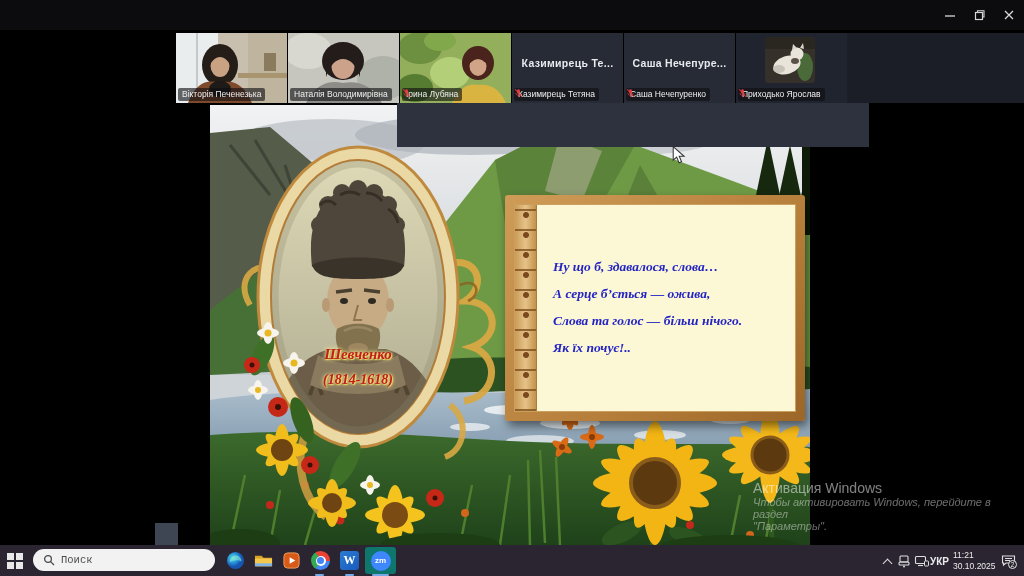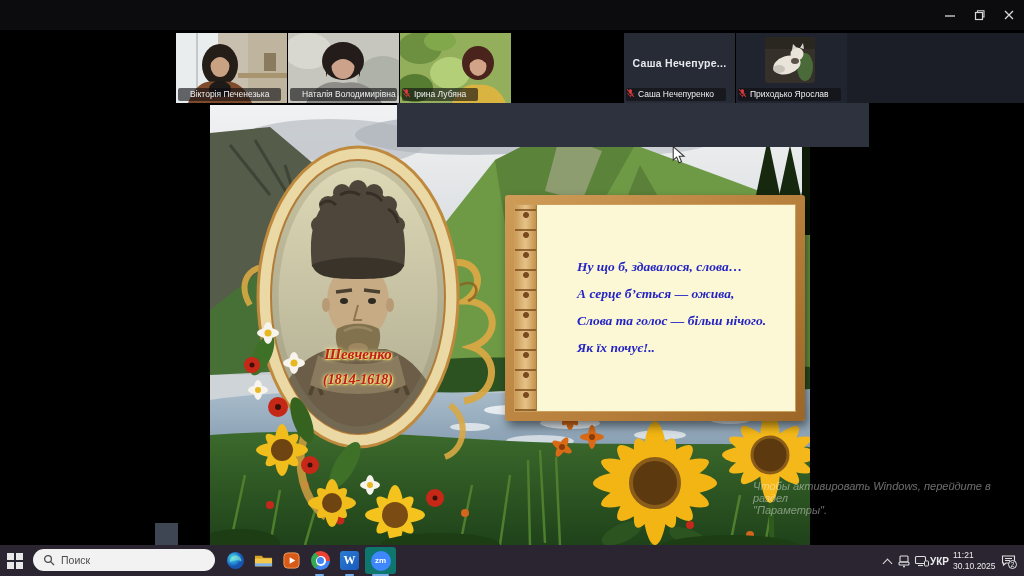--- a/index.html
+++ b/index.html
@@ -13,21 +13,21 @@
 
   
   .strip-right { position:absolute; left:847px; top:33px; width:177px; height:70px; background:#1b1e26; }
   .tile { position:absolute; top:33px; width:111px; height:70px; background:#262b36; overflow:hidden; }
   .tile.active { outline:2px solid #25c963; outline-offset:-2px; }
   .tile svg { position:absolute; left:0; top:0; }
   .tile .center-name { position:absolute; left:0; right:0; top:24px; text-align:center;
         color:#e8eaee; font-size:10.5px; font-weight:bold; letter-spacing:.3px; }
   .name-tag { position:absolute; left:2px; bottom:2px; display:flex; align-items:center; gap:3px;
         background:rgba(15,15,18,.62); color:#efefef; font-size:8.5px; line-height:11px;
-        padding:1px 12px; border-radius:2px; white-space:nowrap; max-width:107px; overflow:hidden; }
+        padding:1px 4px; border-radius:2px; white-space:nowrap; max-width:107px; overflow:hidden; }
   .cat-avatar { position:absolute; left:29px; top:4px; width:50px; height:46px; border-radius:4px;
         background:#383329; overflow:hidden; }
 
   
   .slide { position:absolute; left:210px; top:105px; width:600px; height:440px; background:#cfd4d8; overflow:hidden; }
   .dark-overlay { position:absolute; left:397px; top:103px; width:472px; height:44px; background:#2d323e; }
   .gray-square { position:absolute; left:155px; top:523px; width:23px; height:22px; background:#3e4654; }
 
   .parchment { position:absolute; left:295px; top:90px; width:300px; height:226px;
         background:linear-gradient(135deg,#cf9c58,#b57e3a 60%,#9c6628); border-radius:3px;
@@ -35,21 +35,21 @@
   .parchment-inner { position:relative; width:100%; height:100%; background:#fcf8d6;
         border:1px solid #caa05c; }
   .ornament { position:absolute; left:0; top:0; bottom:0; width:22px;
         background:
           radial-gradient(circle at 11px 10px, rgba(110,60,18,.9) 0 2.5px, rgba(110,60,18,0) 3.5px),
           repeating-linear-gradient(180deg, rgba(122,74,22,0) 0 4px, rgba(122,74,22,.75) 4px 6px, rgba(122,74,22,0) 6px 20px),
           linear-gradient(90deg,#c99c58,#e6c289 50%,#c3924c);
         background-size:22px 20px, 100% 100%, 100% 100%; border-right:1px solid #a97b3c; }
   .poem { position:absolute; left:38px; top:48px; right:8px;
         font-family:"Liberation Serif", serif; font-style:italic; font-weight:bold;
-        font-size:13.5px; line-height:27px; color:#2424c4;margin-left:24px; }
+        font-size:13.5px; line-height:27px; color:#2424c4; }
 
   .portrait-name { position:absolute; left:48px; top:236px; width:200px; text-align:center;
         font-family:"Liberation Serif", serif; font-style:italic; font-weight:bold;
         color:#c01d1d; font-size:15px; line-height:26px;
         text-shadow:0 0 3px #ffe87a, 0 0 5px #fff0a8, 1px 1px 1px #e8c84a; }
   .portrait-name .years { font-size:14px; }
 
   
   .watermark { position:absolute; left:753px; top:480px; width:245px; pointer-events:none; }
   .watermark .wm-title { font-size:14px; color:rgba(255,255,255,.5); }
@@ -58,21 +58,21 @@
   
   .cursor { position:absolute; left:672px; top:146px; }
 
   
   .taskbar { position:absolute; left:0; top:545px; width:1024px; height:31px; background:#2a2531; }
   .start-btn { position:absolute; left:6px; top:7px; width:18px; height:17px; display:flex; flex-wrap:wrap; gap:1.6px; padding:1px; }
   .start-btn i { width:7px; height:7px; background:#e8e8e8; }
   .search-box { position:absolute; left:33px; top:4px; width:182px; height:22px; background:#f2f2f2;
         border-radius:12px; display:flex; align-items:center; }
   .search-box input { border:0; outline:0; background:transparent; font-size:10.5px; color:#333; width:130px;
-        font-family:Liberation Sans, sans-serif; }
+        font-family:Liberation Mono, monospace; }
   .search-box input::placeholder { color:#4c4c4c; opacity:1; }
   .tb-icon { position:absolute; top:6px; width:19px; height:19px; }
   .underline { position:absolute; top:28.5px; height:2px; background:#74aae8; border-radius:1px; }
   .zoom-box { position:absolute; left:365px; top:2px; width:31px; height:27px; background:#0f766e; border-radius:3px;
         display:flex; align-items:center; justify-content:center; }
   .zoom-circle { width:20px; height:20px; border-radius:50%; background:#3f87fc; color:#fff;
         font-size:8px; font-weight:bold; display:flex; align-items:center; justify-content:center; }
   .word-tile { position:absolute; left:340px; top:6px; width:19px; height:19px; border-radius:3px;
         background:linear-gradient(135deg,#2b7cd3,#185abd); color:#fff; font-weight:bold; font-size:12px;
         display:flex; align-items:center; justify-content:center; font-family:"Liberation Serif", serif; }
@@ -162,20 +162,32 @@
       <svg width="9" height="10" viewBox="0 0 12 12">
         <rect x="4.2" y="1" width="3.6" height="6" rx="1.8" fill="#e23b3b"></rect>
         <path d="M2.5 6 C2.5 8 4 9.2 6 9.2 C8 9.2 9.5 8 9.5 6" stroke="#e23b3b" fill="none" stroke-width="1"></path>
         <line x1="6" y1="9.2" x2="6" y2="11.5" stroke="#e23b3b" stroke-width="1"></line>
         <line x1="1.5" y1="1" x2="10.5" y2="11" stroke="#e23b3b" stroke-width="1.4"></line>
       </svg>
       <span>Ірина Лубяна</span>
     </div>
   </div>
 
+  <div class="tile" style="left:512px">
+    <div class="center-name">Казимирець Те...</div>
+    <div class="name-tag">
+      <svg width="9" height="10" viewBox="0 0 12 12">
+        <rect x="4.2" y="1" width="3.6" height="6" rx="1.8" fill="#e23b3b"></rect>
+        <path d="M2.5 6 C2.5 8 4 9.2 6 9.2 C8 9.2 9.5 8 9.5 6" stroke="#e23b3b" fill="none" stroke-width="1"></path>
+        <line x1="6" y1="9.2" x2="6" y2="11.5" stroke="#e23b3b" stroke-width="1"></line>
+        <line x1="1.5" y1="1" x2="10.5" y2="11" stroke="#e23b3b" stroke-width="1.4"></line>
+      </svg>
+      <span>Казимирець Тетяна</span>
+    </div>
+  </div>
 
   <div class="tile" style="left:624px">
     <div class="center-name">Саша Нечепуре...</div>
     <div class="name-tag">
       <svg width="9" height="10" viewBox="0 0 12 12">
         <rect x="4.2" y="1" width="3.6" height="6" rx="1.8" fill="#e23b3b"></rect>
         <path d="M2.5 6 C2.5 8 4 9.2 6 9.2 C8 9.2 9.5 8 9.5 6" stroke="#e23b3b" fill="none" stroke-width="1"></path>
         <line x1="6" y1="9.2" x2="6" y2="11.5" stroke="#e23b3b" stroke-width="1"></line>
         <line x1="1.5" y1="1" x2="10.5" y2="11" stroke="#e23b3b" stroke-width="1.4"></line>
       </svg>
@@ -441,20 +453,21 @@
     <div class="portrait-name">
       <div>Шевченко</div>
       <div class="years">(1814-1618)</div>
     </div>
   </div>
 
   <div class="dark-overlay"></div>
   <div class="gray-square"></div>
 
   <div class="watermark">
+    <div class="wm-title">Активация Windows</div>
     <div class="wm-line">Чтобы активировать Windows, перейдите в раздел</div>
     <div class="wm-line">"Параметры".</div>
   </div>
 
   <svg class="cursor" width="14" height="18" viewBox="0 0 10 14">
     <polygon points="0.5,0.5 0.5,11 3.2,8.6 5,13 7,12.2 5.2,8 9,8" fill="#fff" stroke="#333" stroke-width="0.8"></polygon>
   </svg>
 
   <div class="taskbar">
     <div class="start-btn">

